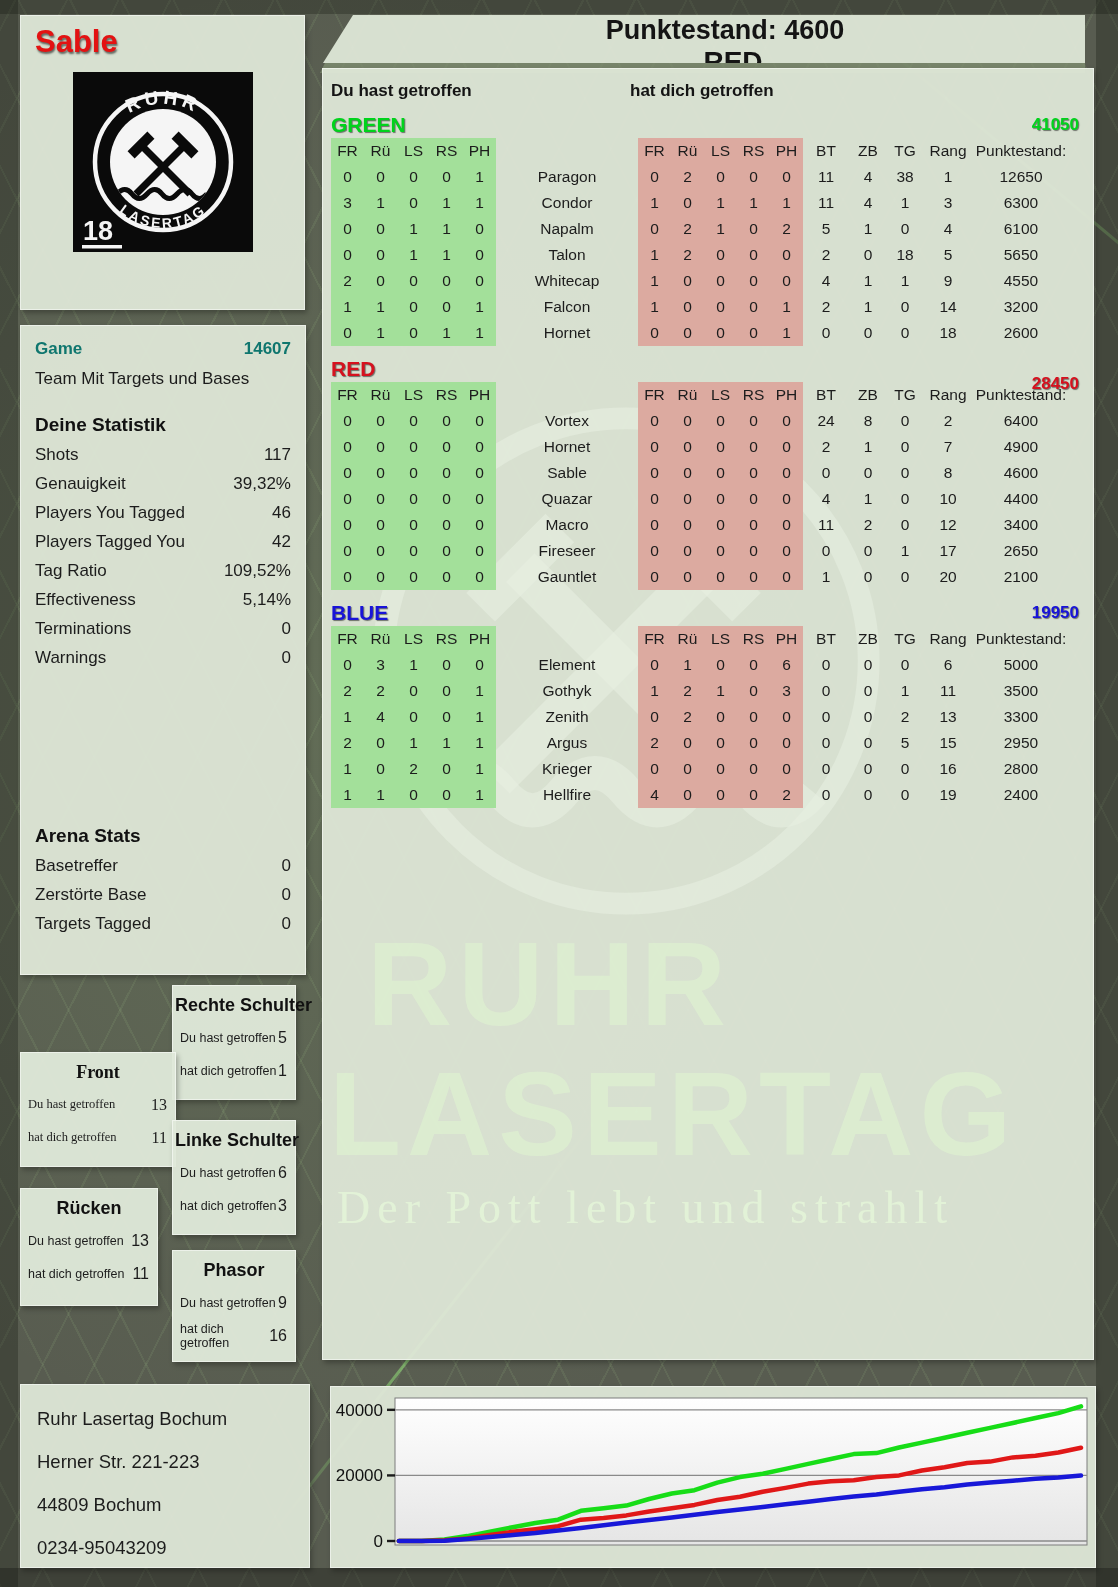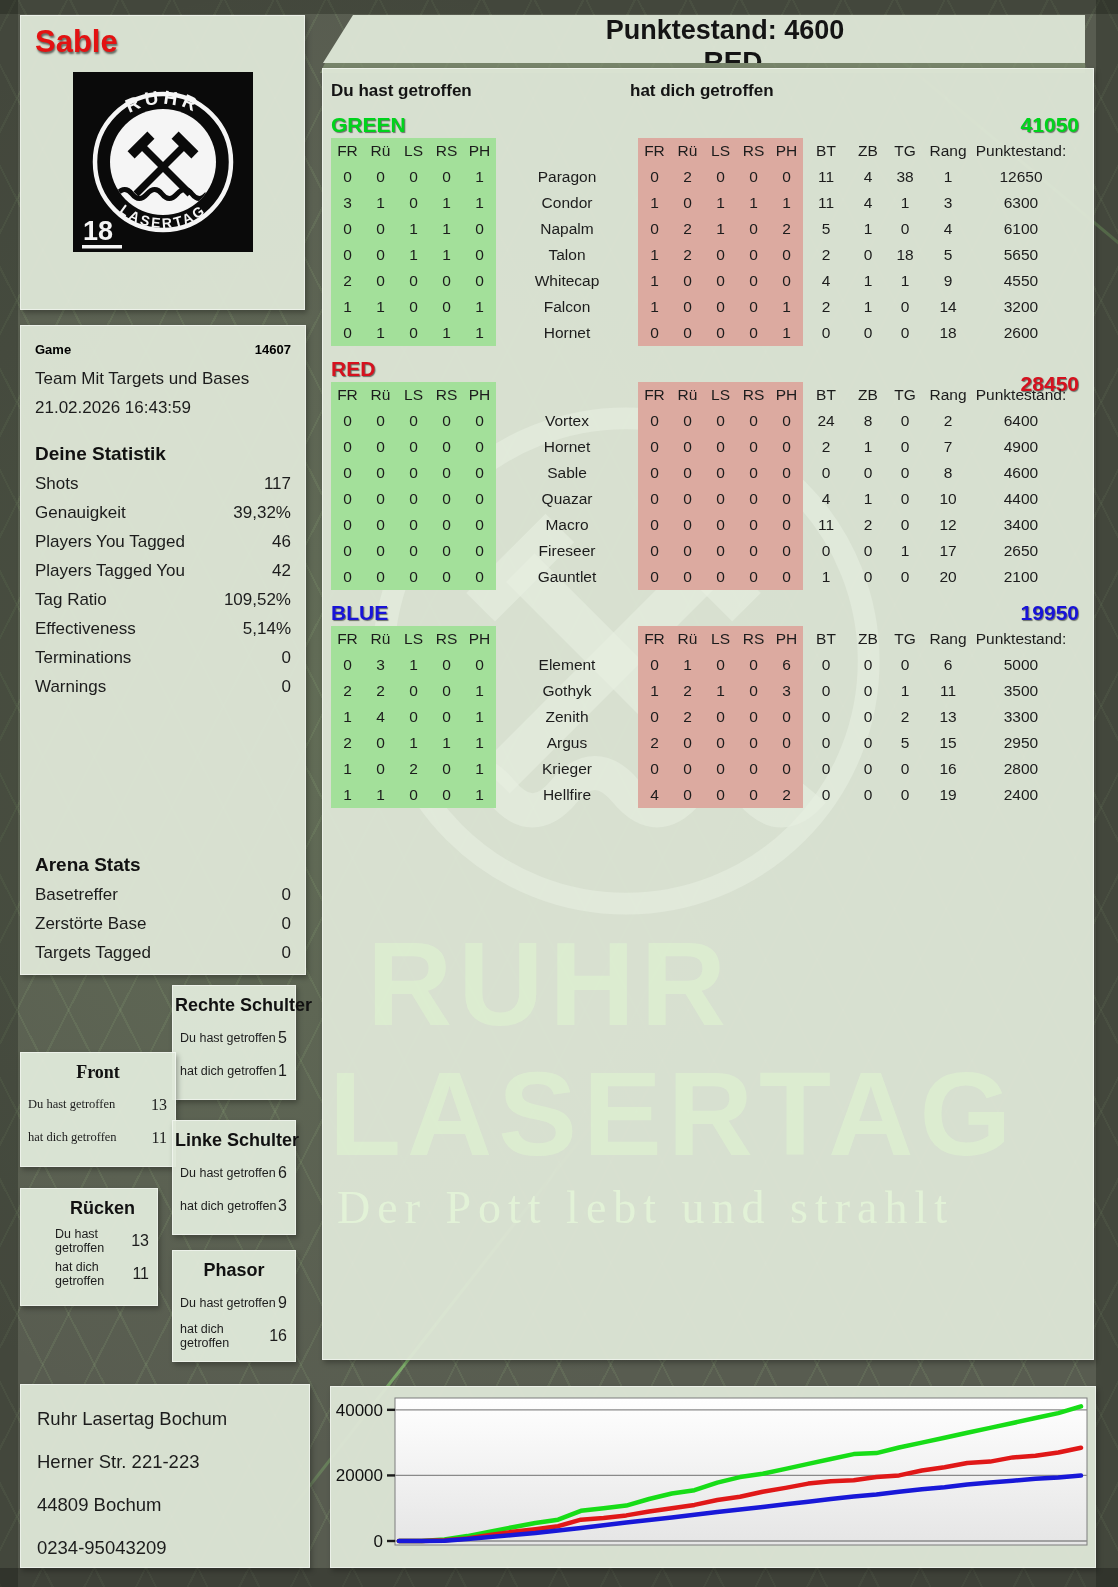--- a/index.html
+++ b/index.html
@@ -44,47 +44,47 @@
   .wm2{left:6px;top:986px;font-size:118px;}
   .wm-slogan{position:absolute;left:14px;top:1112px;font-family:"Liberation Serif",serif;
     font-size:46px;letter-spacing:7px;color:rgba(228,244,216,0.85);z-index:0;}
   .content{position:relative;z-index:2;}
   .hitlabels{position:relative;height:30px;padding-top:12px;}
   .hitlabels .l1{position:absolute;left:8px;font-size:17px;font-weight:bold;color:#141414;}
   .hitlabels .l2{position:absolute;left:307px;font-size:17px;font-weight:bold;color:#141414;}
   .team-section{margin-bottom:9px;}
   .team-head{display:flex;height:27px;align-items:center;}
   .team-name{margin-left:8px;font-size:21px;font-weight:bold;text-shadow:1px 1px 1px rgba(0,0,0,0.5);}
-  .team-score{margin-left:auto;padding-right:14px;font-size:21px;font-weight:bold;text-shadow:1px 1px 1px rgba(0,0,0,0.5);}
+  .team-score{margin-left:auto;padding-right:14px;font-size:17px;font-weight:bold;text-shadow:1px 1px 1px rgba(0,0,0,0.5);}
   .tgrid{display:grid;grid-template-columns:repeat(5,33px) 142px repeat(5,33px) 46px 38px 36px 50px 1fr;margin-left:8px;}
   .c{height:26px;line-height:26px;font-size:15.5px;text-align:center;color:#1c1c1c;white-space:nowrap;}
   .g{background:#a3e09a;}
   .r{background:#dcaaa0;}
   .pts{text-align:center;padding-right:24px;}
 
   
   .statspanel{left:20px;top:325px;width:286px;height:650px;padding:8px 14px;}
   .srow{display:flex;justify-content:space-between;align-items:center;height:29px;font-size:17px;color:#1c1c1c;}
   .srow .v{text-align:right;}
   .stitle{font-weight:bold;font-size:19px;height:31px;display:flex;align-items:center;color:#111;}
-  .gamerow{display:flex;justify-content:space-between;align-items:center;height:30px;font-size:13px;font-weight:bold;color:#000000;}
+  .gamerow{display:flex;justify-content:space-between;align-items:center;height:30px;font-size:17px;font-weight:bold;color:#0f766e;}
   .sline{height:29px;display:flex;align-items:center;font-size:17px;color:#1c1c1c;}
   .spacer1{height:16px;} .spacer2{height:148px;}
 
   
   .bpart{position:absolute;width:124px;background:rgba(223,232,217,0.96);border:1px solid rgba(255,255,255,0.5);
     box-shadow:2px 3px 5px rgba(0,0,0,0.28);box-sizing:border-box;z-index:2;}
   .bpart .bt{font-size:18px;font-weight:bold;text-align:center;margin:9px 2px 8px;color:#111;white-space:nowrap;}
   .bpart .br{display:flex;justify-content:space-between;align-items:center;padding:0 8px 0 7px;height:27px;margin-bottom:6px;}
   .bpart .bl{font-size:12.5px;color:#1c1c1c;}
   .bpart .bv{font-size:16px;color:#1c1c1c;}
   .p-rs{left:172px;top:985px;height:115px;}
   .p-front{left:20px;top:1052px;width:156px;height:115px;font-family:Liberation Serif, serif;}
   .p-ls{left:172px;top:1120px;height:115px;}
-  .p-rk{left:20px;top:1188px;width:138px;height:118px;padding-left:27px;}
+  .p-rk{left:20px;top:1188px;width:138px;height:118px;}
   .p-ph{left:172px;top:1250px;height:112px;}
 
   
   .addrpanel{left:20px;top:1384px;width:290px;height:184px;padding:12px 0 0 16px;}
   .addr-line{font-size:18.5px;color:#1c1c1c;line-height:43px;}
   .chartpanel{left:330px;top:1386px;width:766px;height:182px;}
   .chartpanel svg{position:absolute;left:2px;top:5px;}
 </style>
 </head>
 <body>
@@ -551,21 +551,20 @@
         </div>
     </div>
   </div>
 
   <div class="panel statspanel">
     <div class="gamerow">
       <span>Game</span>
       <span>14607</span>
     </div>
     <div class="sline">Team Mit Targets und Bases</div>
-    <div class="sline">21.02.2026 16:43:59</div>
     <div class="spacer1"></div>
     <div class="stitle">Deine Statistik</div>
     <div id="yourstats">
         <div class="srow">
           <span class="k">Shots</span>
           <span class="v">117</span>
         </div>
         <div class="srow">
           <span class="k">Genauigkeit</span>
           <span class="v">39,32%</span>

